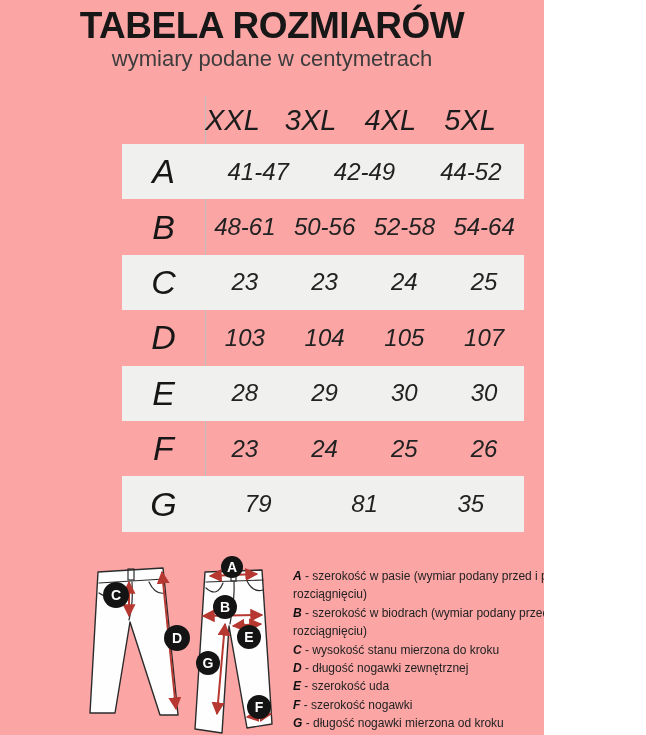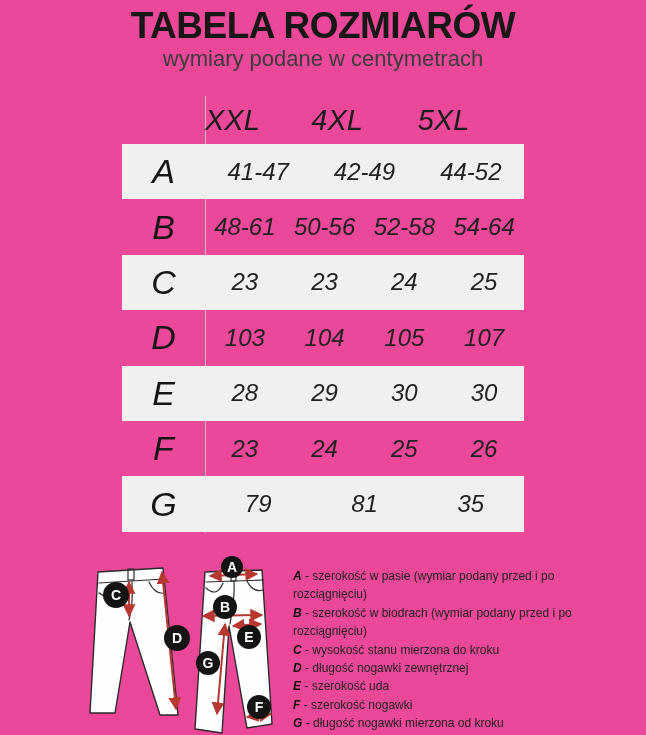--- a/index.html
+++ b/index.html
@@ -1,18 +1,18 @@
 <!DOCTYPE html>
 <html><head>
 <meta charset="utf-8">
 <style>
   * { margin:0; padding:0; box-sizing:border-box; }
   html,body { background:#ffffff; }
   .page {
-    position:relative; width:646px; height:735px; background:#ec4899;
+    position:relative; width:544px; height:735px; background:#fca5a5;
     font-family:"Liberation Sans", sans-serif; color:#1e1e1e; overflow:hidden;
   }
   
   .title {
     position:absolute; top:5px; left:0; width:100%; text-align:center;
     font-size:37px; font-weight:700; letter-spacing:-0.5px; color:#171717;
   }
   .subtitle {
     position:absolute; top:46px; left:0; width:100%; text-align:center;
     font-size:22px; font-weight:300; color:#3c3c3c;
@@ -49,20 +49,21 @@
 
   <div class="title">TABELA ROZMIARÓW</div>
   <div class="subtitle">wymiary podane w centymetrach</div>
 
   <div class="vdivider"></div>
 
   <div class="size-table">
     <div class="thead">
       <div class="spacer"></div>
       <div class="col">XXL</div>
+      <div class="col">3XL</div>
       <div class="col">4XL</div>
       <div class="col">5XL</div>
     </div>
 
     <div class="trow stripe">
       <div class="rlabel">A</div>
       <div class="cell">41-47</div>
       <div class="cell">42-49</div>
       <div class="cell">44-52</div>
     </div>

